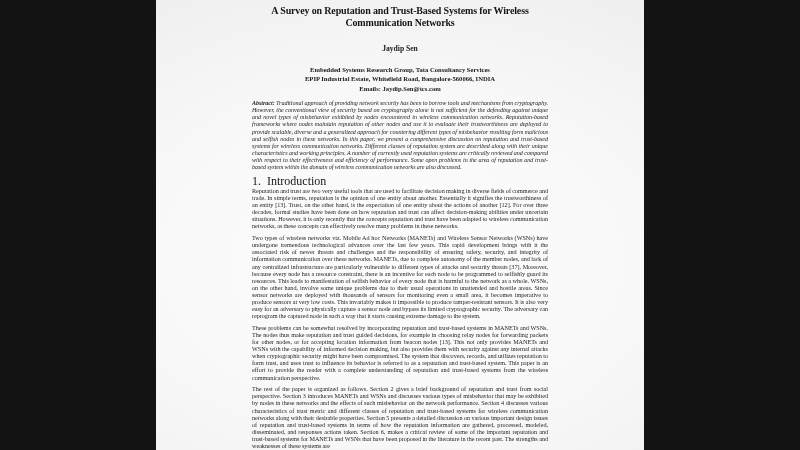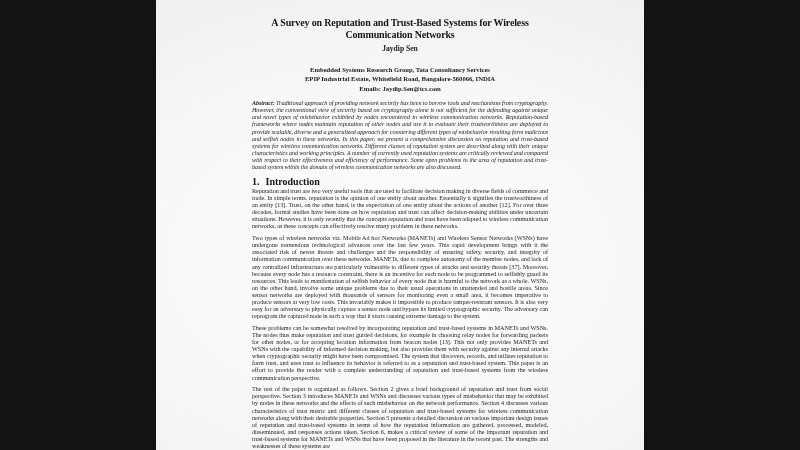--- a/index.html
+++ b/index.html
@@ -18,21 +18,21 @@
     position: absolute;
     left: 156px; top: 0;
     width: 488px; height: 450px;
     background: radial-gradient(ellipse 130% 95% at 48% 58%,
       #fdfdfd 0%, #f8f8f8 40%, #efefef 72%, #e4e4e4 94%, #dedede 100%);
     overflow: hidden;
   }
   .blurred { filter: blur(0.2px); }
   .title {
     position: absolute; top: 1px; left: 0; right: 0;
-    margin: 16px auto; max-width: 290px;
+    margin: 4px auto; max-width: 290px;
     text-align: center;
     font-weight: bold;
     font-size: 10px; line-height: 11.5px;
     letter-spacing: -0.15px;
     color: #151515;
   }
   .authorblock {
     position: absolute; top: 44px; left: 0; width: 100%;
     text-align: center;
     color: #1a1a1a;
@@ -50,22 +50,22 @@
     position: absolute; top: 100px; left: 96px; width: 296px;
     font-style: italic;
     font-size: 6.1px; line-height: 7.15px;
     letter-spacing: -0.04px; word-spacing: -0.2px;
     text-align: justify;
     color: #242424;
   }
   .ablabel { font-weight: bold; }
   .section-heading {
     position: absolute; top: 176.5px; left: 96px;
-    font-weight: bold;
-    font-size: 10px; line-height: 9px;
+    font-weight: normal;
+    font-size: 12px; line-height: 9px;
     color: #161616;
     text-align: right;
   }
   .secnum { margin-right: 6px; }
   .bodytext {
     position: absolute; top: 187px; left: 96px; width: 296px;
     font-size: 6.2px; line-height: 7.1px;
     letter-spacing: -0.04px; word-spacing: -0.2px;
     text-align: justify;
     color: #1f1f1f;

